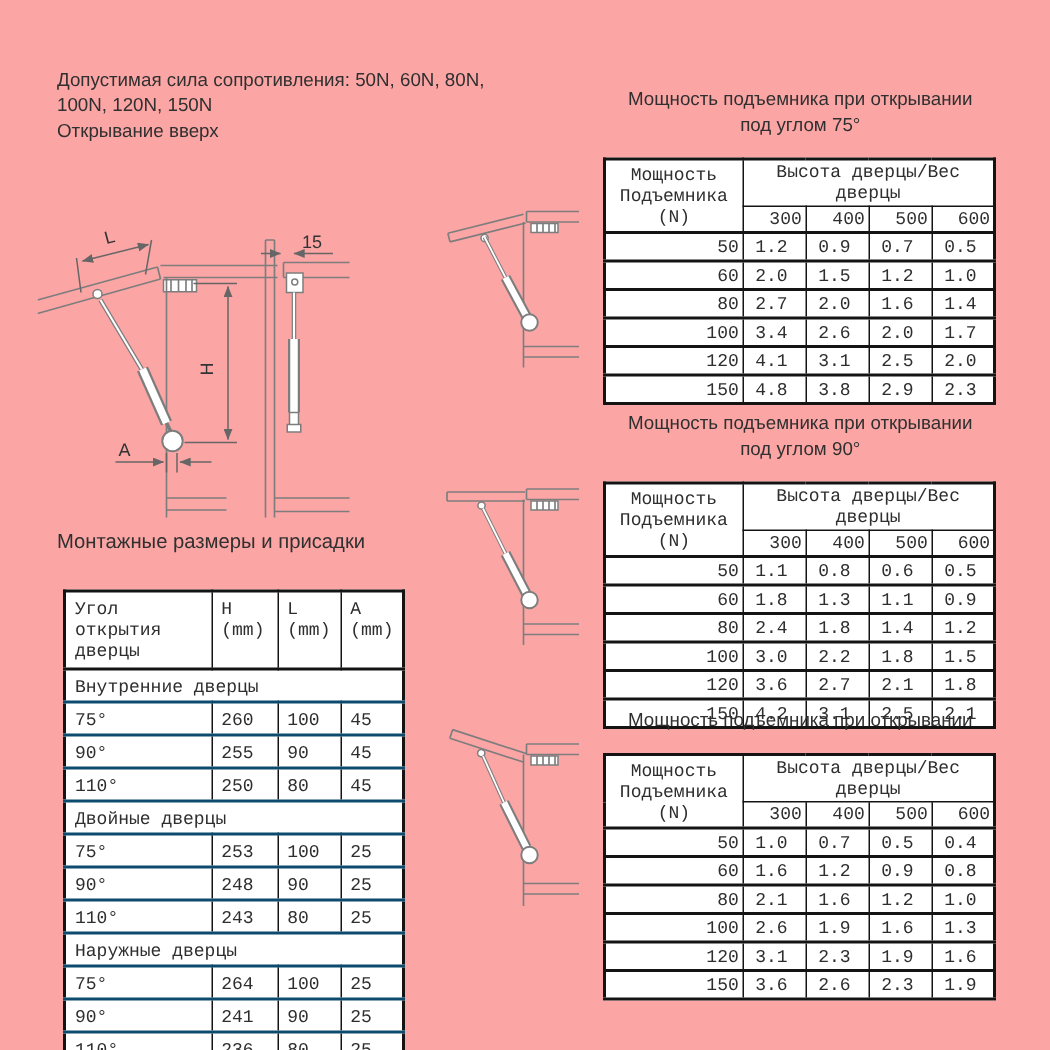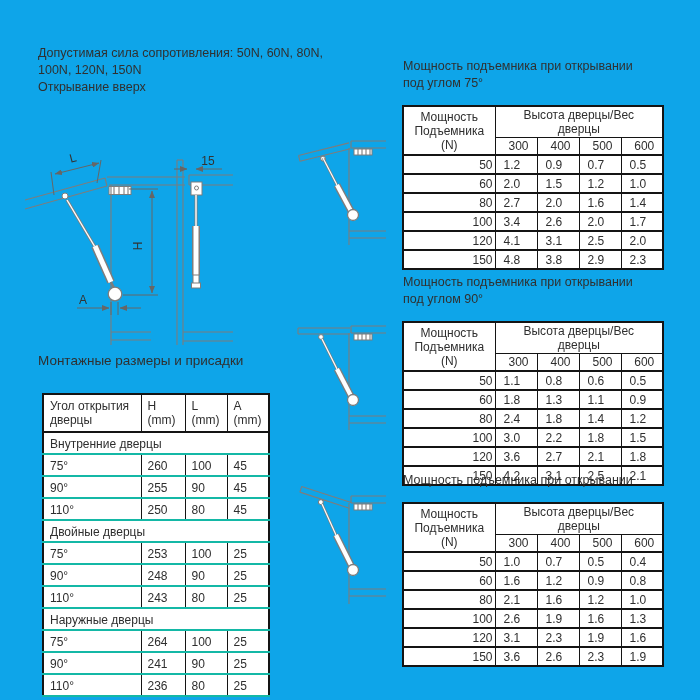--- a/index.html
+++ b/index.html
@@ -1,37 +1,37 @@
 <!DOCTYPE html>
 <html><head>
 <meta charset="utf-8">
 <style>
   html,body{margin:0;padding:0;background:#fff;}
-  .page{position:relative;width:700px;height:700px;background:#0ea5e9;overflow:hidden;
+  .page{position:relative;width:700px;height:700px;background:#fca5a5;overflow:hidden;
         font-family:"Liberation Sans","DejaVu Sans",sans-serif;color:#303030;}
 
   .intro{position:absolute;left:38px;top:45px;font-size:12.5px;line-height:17px;}
 
   .mounting-title{position:absolute;left:38px;top:353px;font-size:13.5px;}
 
-  table{border-collapse:collapse;table-layout:fixed;background:#fff;}
+  table{border-collapse:collapse;table-layout:fixed;background:#fff;font-family:Liberation Mono, monospace;}
   .mtable{position:absolute;left:42px;top:393px;width:226px;border:2px solid #141414;}
   .mtable th,.mtable td{border:1px solid #141414;font-size:12px;font-weight:normal;
         text-align:left;padding:3px 3px 1px 6px;line-height:14px;color:#2e2e2e;}
   .mtable thead th{padding-top:4px;padding-bottom:4px;vertical-align:top;}
-  .mtable tbody td{border-top:2px solid #141414;border-bottom:2px solid #14b8a6;height:16px;}
+  .mtable tbody td{border-top:2px solid #141414;border-bottom:2px solid #0c4a6e;height:16px;}
 
   .power{position:absolute;left:402px;width:262px;}
   .p1{top:58px;} .p2{top:274px;} .p3{top:472px;}
-  .ptitle{font-size:12.5px;line-height:17px;margin:0 0 13px 1px;}
+  .ptitle{font-size:12.5px;line-height:17px;margin:0 0 13px 1px;text-align:center;}
   .ptable{border:2px solid #141414;width:260px;}
   .ptable th,.ptable td{border:1px solid #141414;font-size:12px;font-weight:normal;
         line-height:14px;padding:1px 2px;color:#2e2e2e;}
   .ptable thead th{text-align:center;vertical-align:middle;}
-  .ptable thead tr.widths th{text-align:center;padding-left:7px;}
+  .ptable thead tr.widths th{text-align:right;padding-left:7px;}
   .ptable tbody td{border-top:2px solid #141414;border-bottom:2px solid #141414;
         text-align:left;padding-left:8px;height:15px;}
   .ptable tbody td:first-child{text-align:right;padding-left:2px;}
 
   svg.diag{position:absolute;}
   svg.main{left:25px;top:142px;}
   svg.mini{left:288px;}
   .m1{top:127px;} .m2{top:312px;} .m3{top:482px;}
   .ln{stroke:#7d7d7d;stroke-width:1.1;fill:none;}
   .thk{stroke:#7d7d7d;fill:none;}

